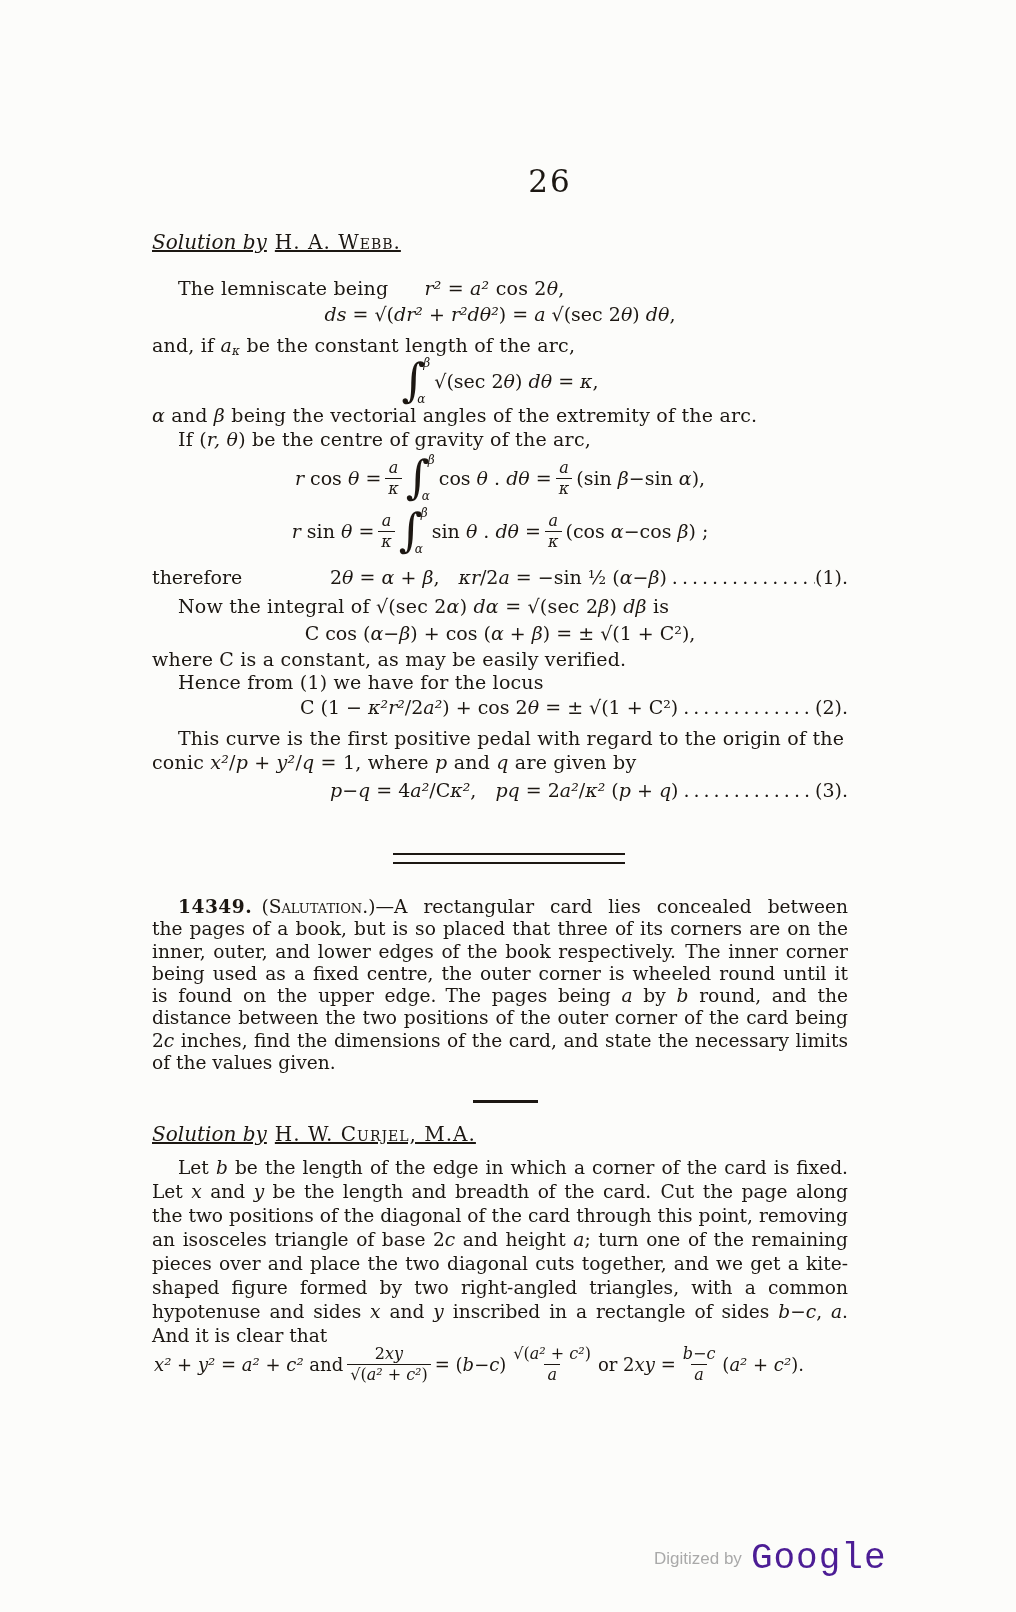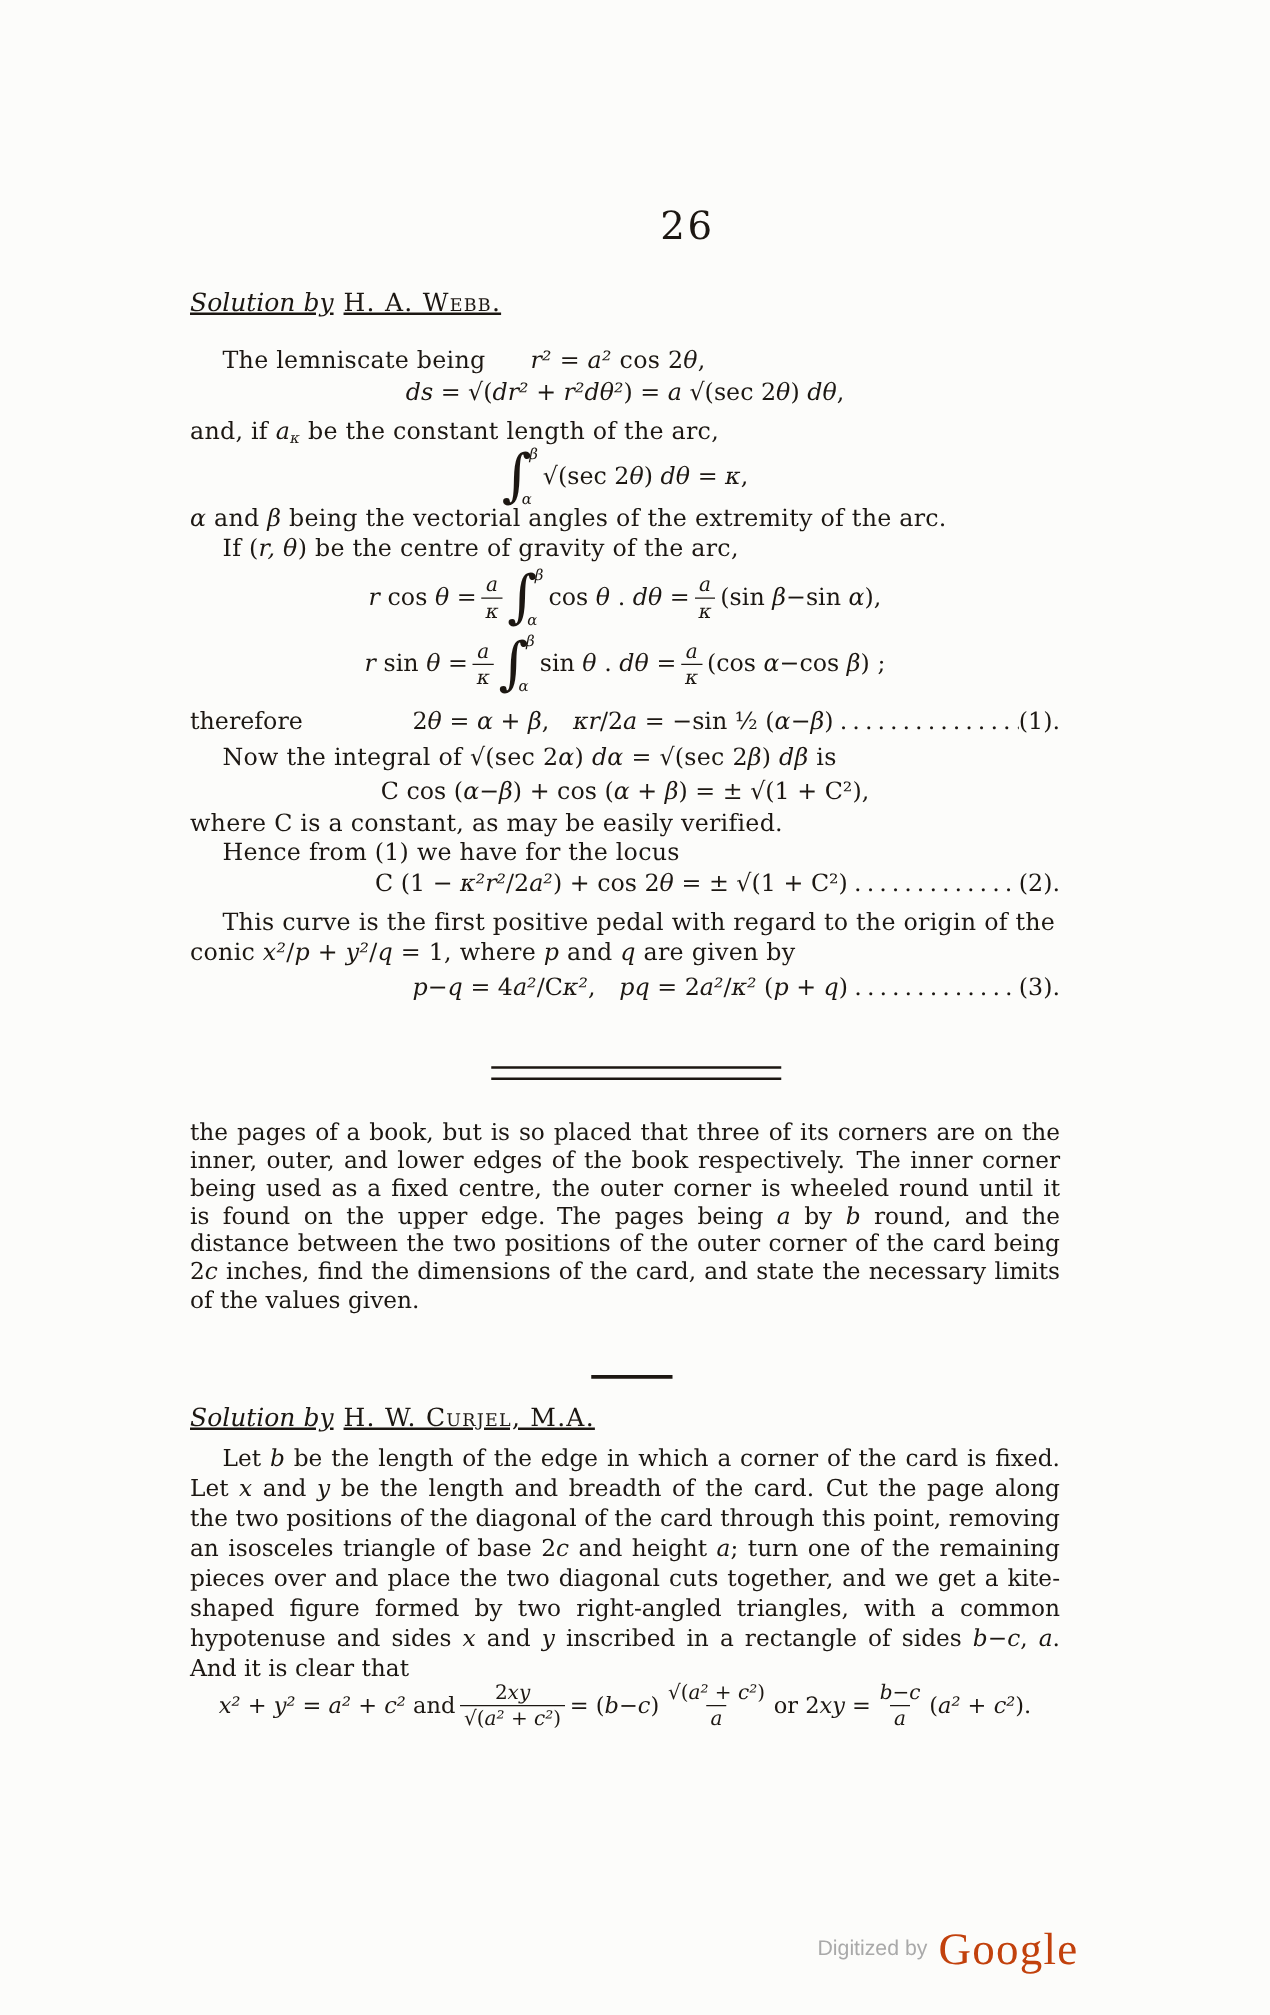--- a/index.html
+++ b/index.html
@@ -55,25 +55,25 @@
 
   
   .para { font-size:18.6px; }
   .para .jline { text-align:justify; text-align-last:justify; }
   .p1 .jline, .p1 .pline { line-height:22.3px; }
   .p2 .jline, .p2 .pline { line-height:24px; }
 
   .rule-double { height:7px; border-top:2px solid #1c1712; border-bottom:2px solid #1c1712; }
   .rule-short  { height:3px; background:#1c1712; }
 
-  .feq { justify-content:center; font-size:18px; }
+  .feq { justify-content:flex-start; font-size:18px; }
 
   .watermark { position:absolute; top:1538px; left:654px; display:flex; align-items:center; }
   .wm-pre  { font-family:"Liberation Sans", sans-serif; font-size:17px; color:#a9a9a9; margin-right:9px; }
-  .wm-logo { font-family:Liberation Serif, serif; font-size:36px; color:#c2410c; letter-spacing:1px; }
+  .wm-logo { font-family:Liberation Mono, monospace; font-size:36px; color:#4c1d95; letter-spacing:1px; }
 </style>
 </head>
 <body>
 
 <div class="page">
 
   <div class="pageno">26</div>
 
   <div class="content">
 
@@ -194,20 +194,21 @@
     <div class="neq" style="top:779px">
       <span class="spacer178"></span>
       <span><span class="rn-i">p</span><span class="rn-r">−</span><span class="rn-i">q</span><span class="rn-r"> = 4</span><span class="rn-i">a²</span><span class="rn-r">/C</span><span class="rn-i">κ²</span><span class="rn-r">, </span><span class="rn-i">pq</span><span class="rn-r"> = 2</span><span class="rn-i">a²</span><span class="rn-r">/</span><span class="rn-i">κ²</span><span class="rn-r"> (</span><span class="rn-i">p</span><span class="rn-r"> + </span><span class="rn-i">q</span><span class="rn-r">)</span></span>
       <span class="dots">..................</span>
       <span class="eqnum">(3).</span>
     </div>
 
     <div class="rule-double" style="top:853px;left:241px;width:232px"></div>
 
     <div class="para p1" style="top:896px">
+      <div class="jline ind"><span class="rn-b">14349.</span><span class="rn-r"> (</span><span class="rn-sc">Salutation.</span><span class="rn-r">)—A rectangular card lies concealed between</span></div>
       <div class="jline"><span class="rn-r">the pages of a book, but is so placed that three of its corners are on the</span></div>
       <div class="jline"><span class="rn-r">inner, outer, and lower edges of the book respectively. The inner corner</span></div>
       <div class="jline"><span class="rn-r">being used as a fixed centre, the outer corner is wheeled round until it</span></div>
       <div class="jline"><span class="rn-r">is found on the upper edge. The pages being </span><span class="rn-i">a</span><span class="rn-r"> by </span><span class="rn-i">b</span><span class="rn-r"> round, and the</span></div>
       <div class="jline"><span class="rn-r">distance between the two positions of the outer corner of the card being</span></div>
       <div class="jline"><span class="rn-r">2</span><span class="rn-i">c</span><span class="rn-r"> inches, find the dimensions of the card, and state the necessary limits</span></div>
       <div class="pline"><span class="rn-r">of the values given.</span></div>
     </div>
 
     <div class="rule-short" style="top:1100px;left:321px;width:65px"></div>

